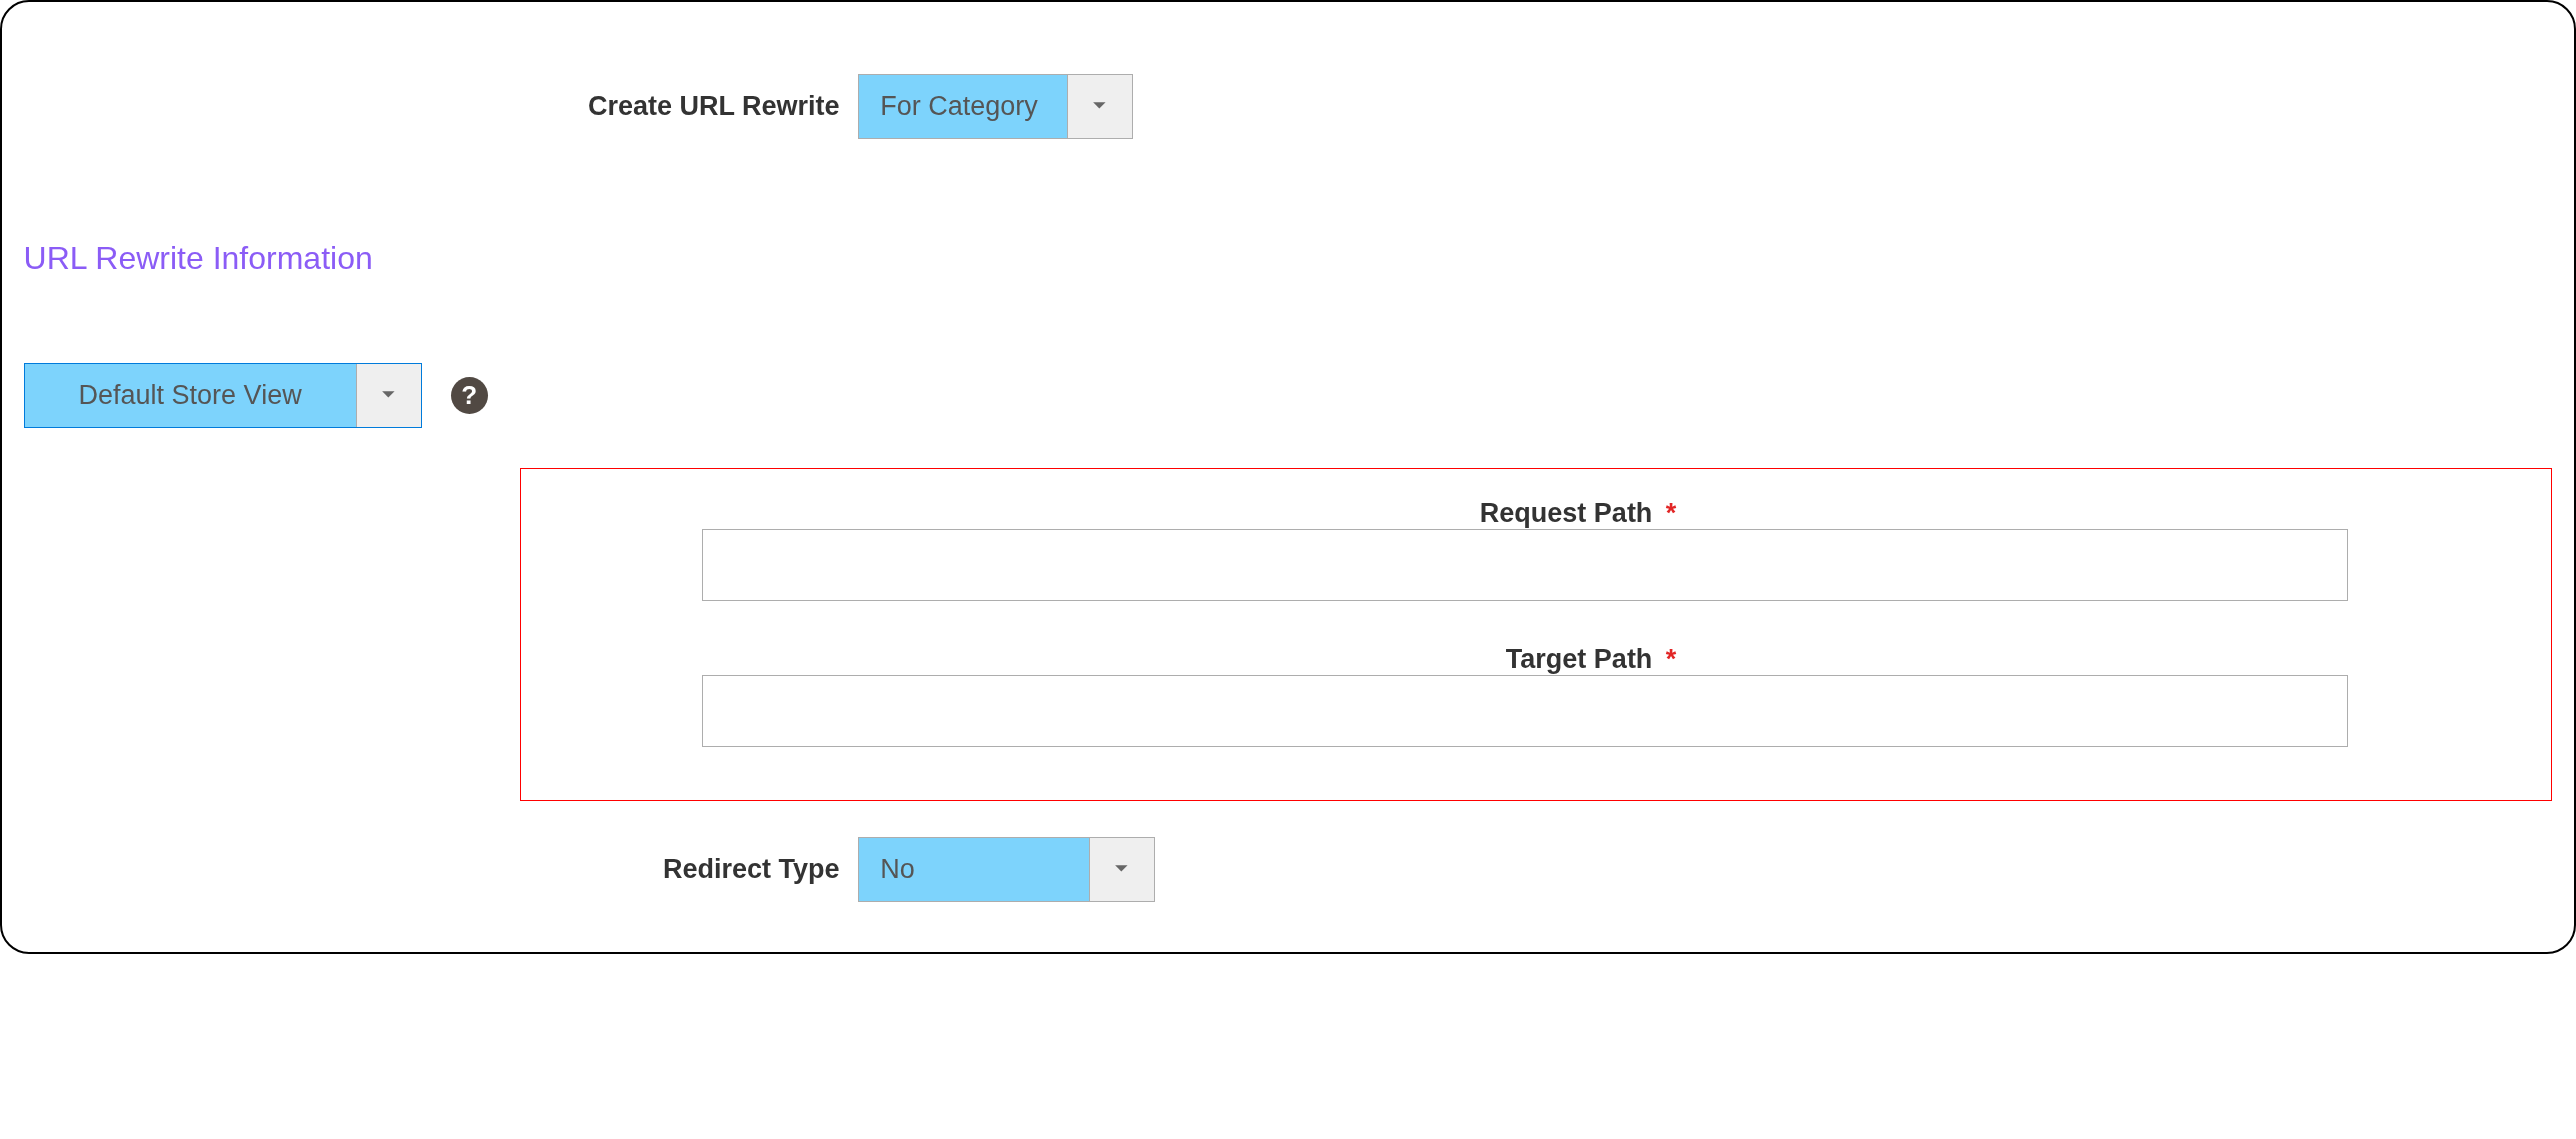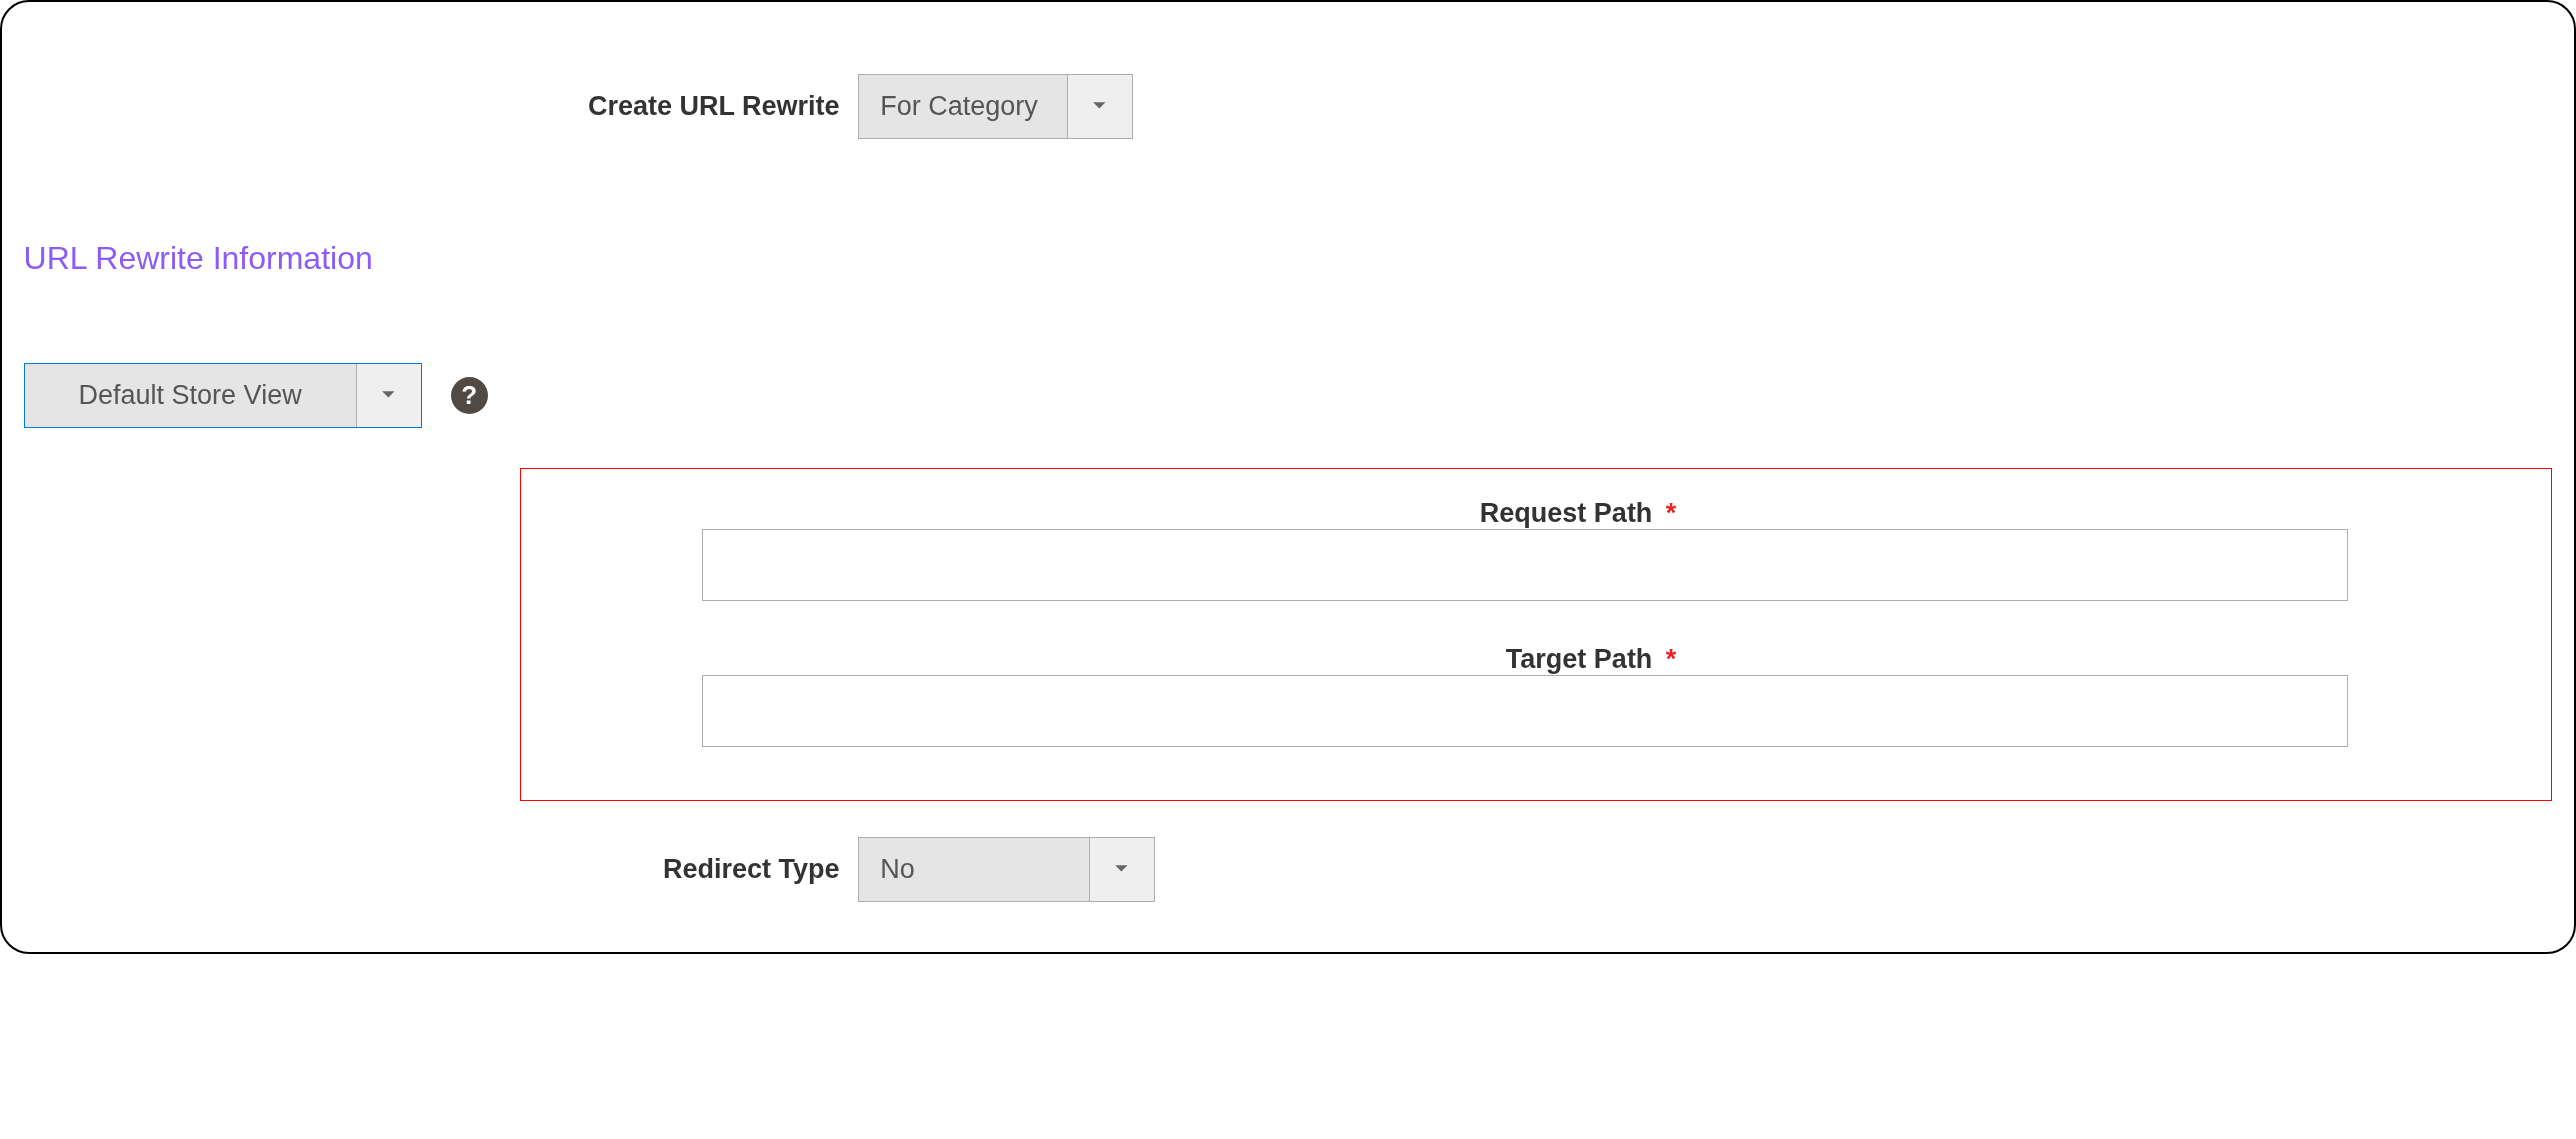--- a/index.html
+++ b/index.html
@@ -41,21 +41,21 @@
     display: flex;
     align-items: center;
   }
 
   
   .select-wrap {
     display: inline-flex;
     align-items: stretch;
     border: 1.4px solid #adadad;
     height: 65px;
-    background: #e5e5e5;
+    background: #7dd3fc;
   }
   .select-wrap.highlight { border-color: #007bdb; }
   .select-value {
     display: flex;
     align-items: center;
     justify-content: center;
     padding: 0 29px;
     font-size: 27px;
     color: #555;
     white-space: nowrap;

